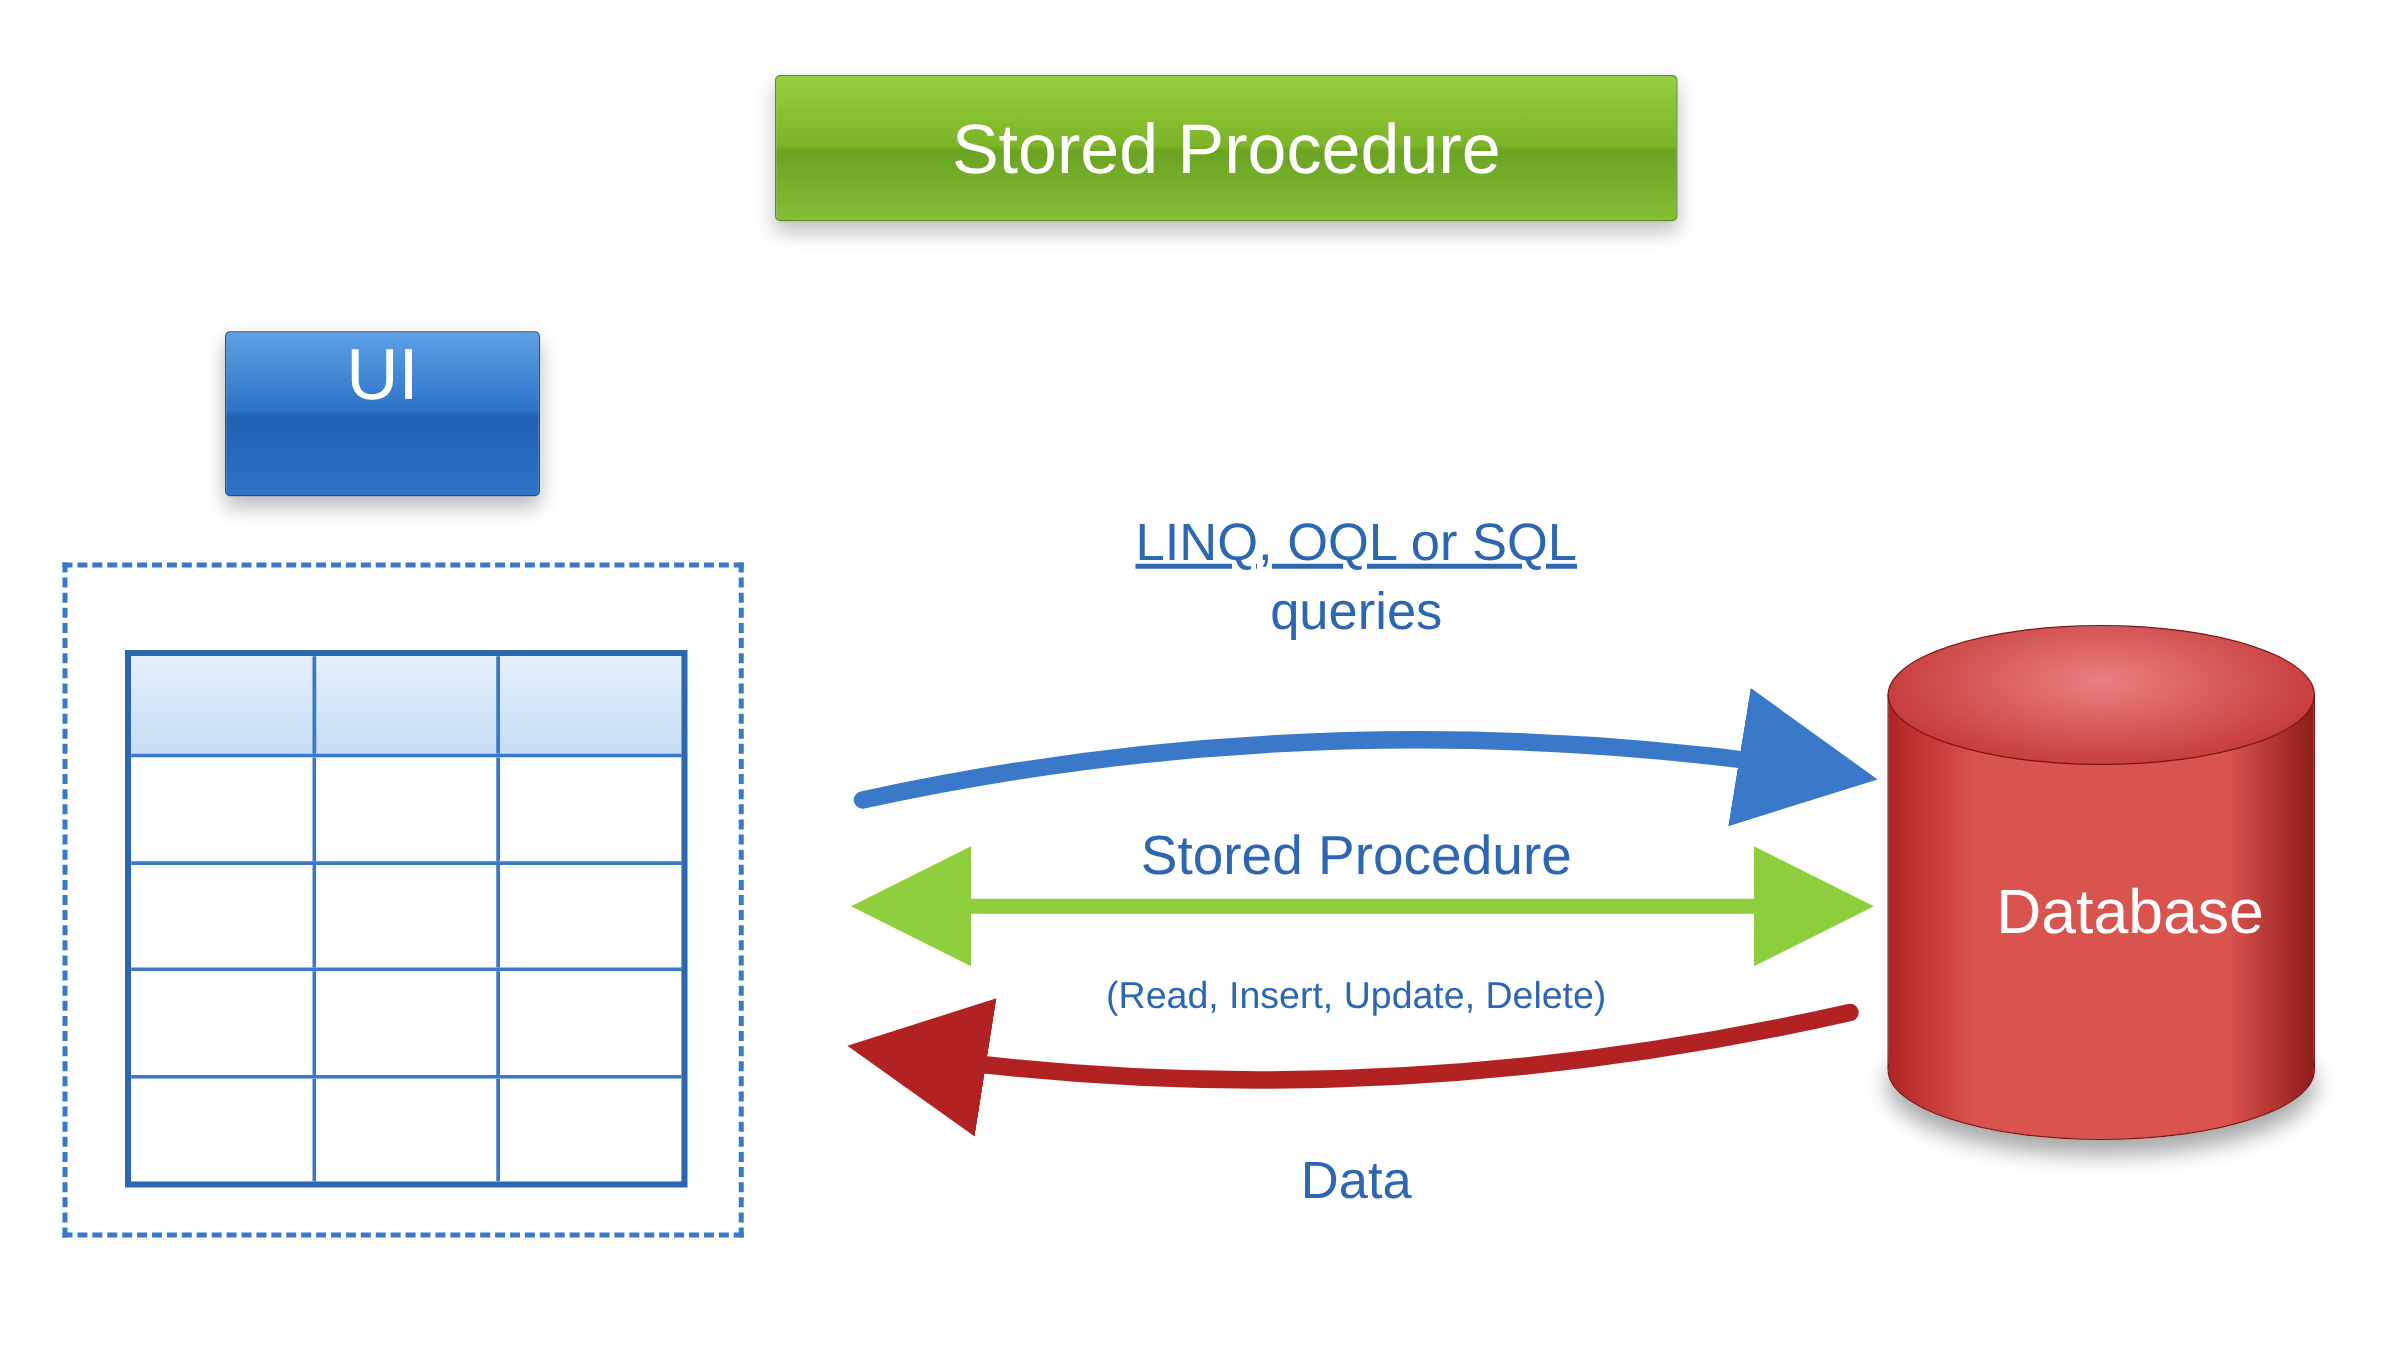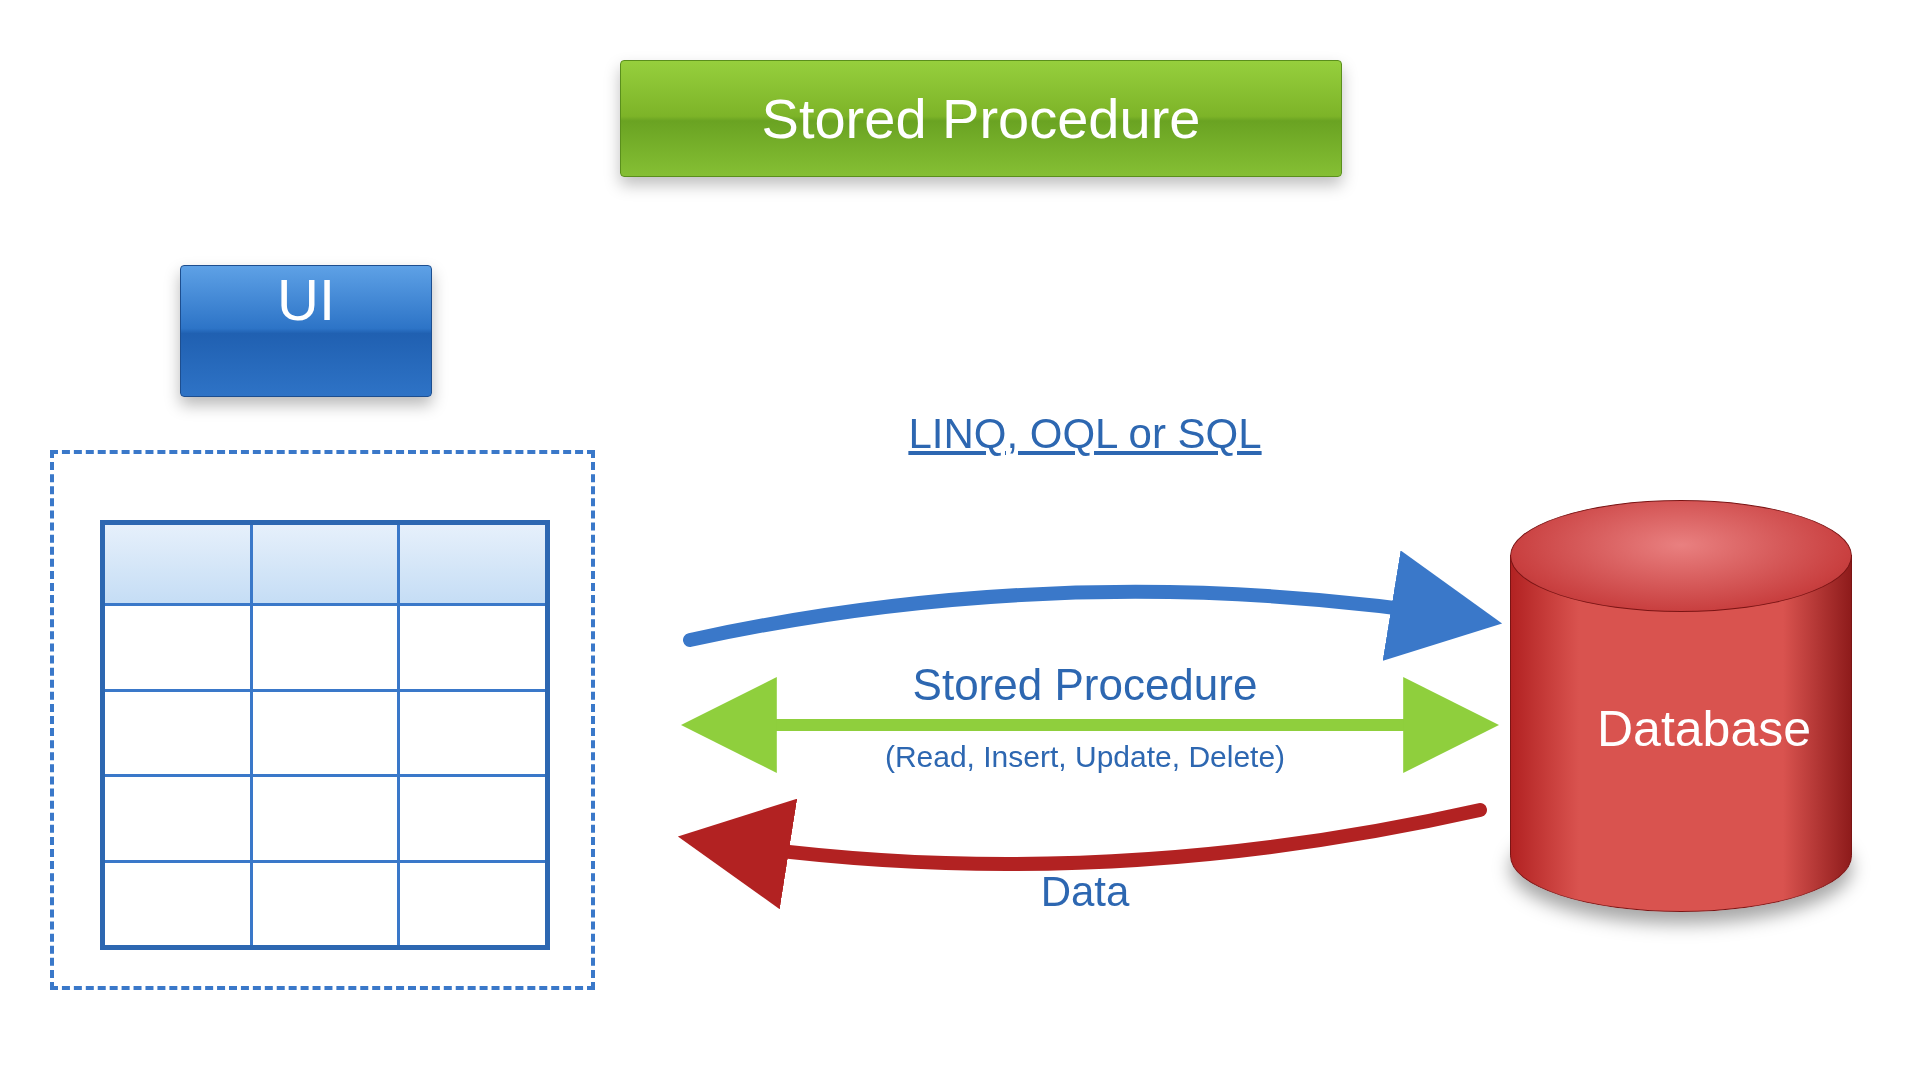--- a/index.html
+++ b/index.html
@@ -158,22 +158,22 @@
     position: absolute;
     color: #2d67b1;
     font-size: 42px;
     text-align: center;
     width: 540px;
     left: 815px;
   }
   .queries1 { top: 410px; text-decoration: underline; }
   .queries2 { top: 465px; }
   .sp-label { top: 660px; font-size: 44px; }
-  .sp-sub { top: 740px; font-size: 30px; }
-  .data-label { top: 868px; text-align: center; }
+  .sp-sub { top: 780px; font-size: 30px; }
+  .data-label { top: 920px; text-align: center; }
 </style>
 </head>
 <body>
 
 <div class="stage">
 
   <div class="title-badge">
     <span>Stored Procedure</span>
   </div>
 
@@ -234,17 +234,18 @@
     </defs>
 
     <path d="M 30 240 Q 420 155 820 220" fill="none" stroke="#3a78c9" stroke-width="14" stroke-linecap="round" marker-end="url(#arrow-blue)"></path>
 
     <line x1="40" y1="325" x2="820" y2="325" stroke="#8fcf3d" stroke-width="12" marker-start="url(#arrow-green)" marker-end="url(#arrow-green)"></line>
 
     <path d="M 820 410 Q 420 500 40 440" fill="none" stroke="#b22222" stroke-width="14" stroke-linecap="round" marker-end="url(#arrow-red)"></path>
   </svg>
 
   <div class="arrow-label queries1">LINQ, OQL or SQL</div>
+  <div class="arrow-label queries2">queries</div>
   <div class="arrow-label sp-label">Stored Procedure</div>
   <div class="arrow-label sp-sub">(Read, Insert, Update, Delete)</div>
   <div class="arrow-label data-label">Data</div>
 
 </div>
 
 </body></html>

